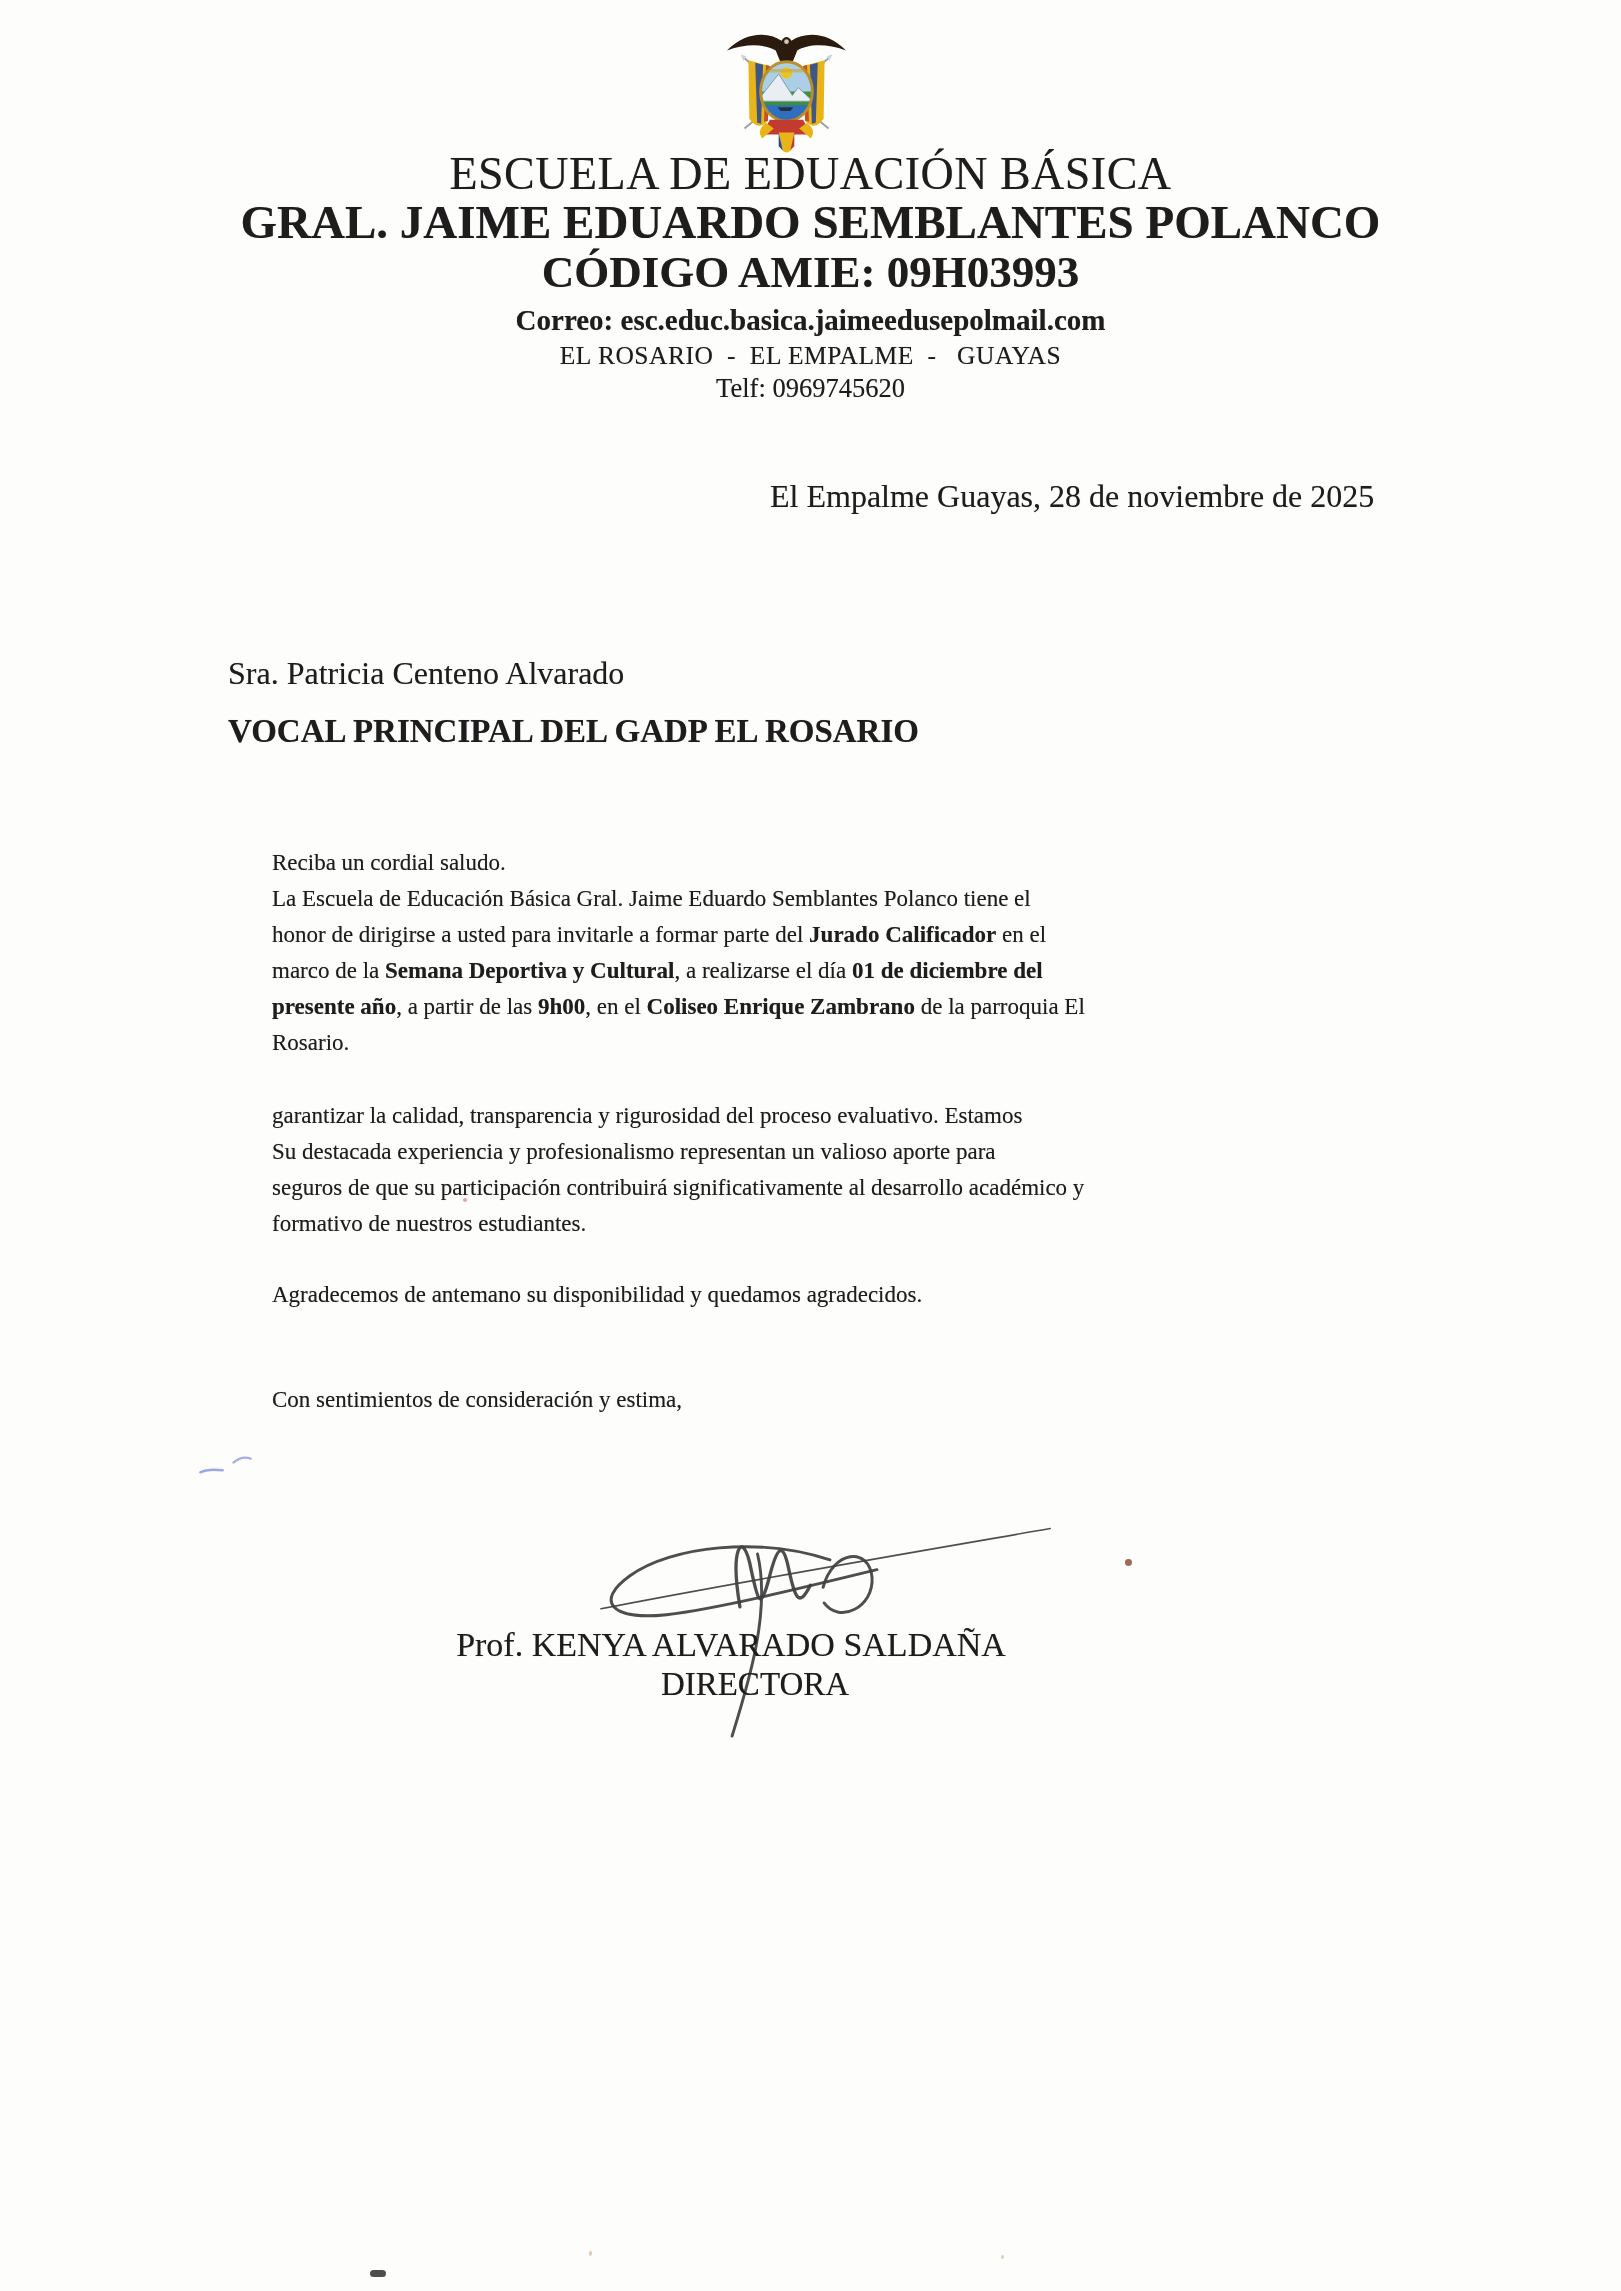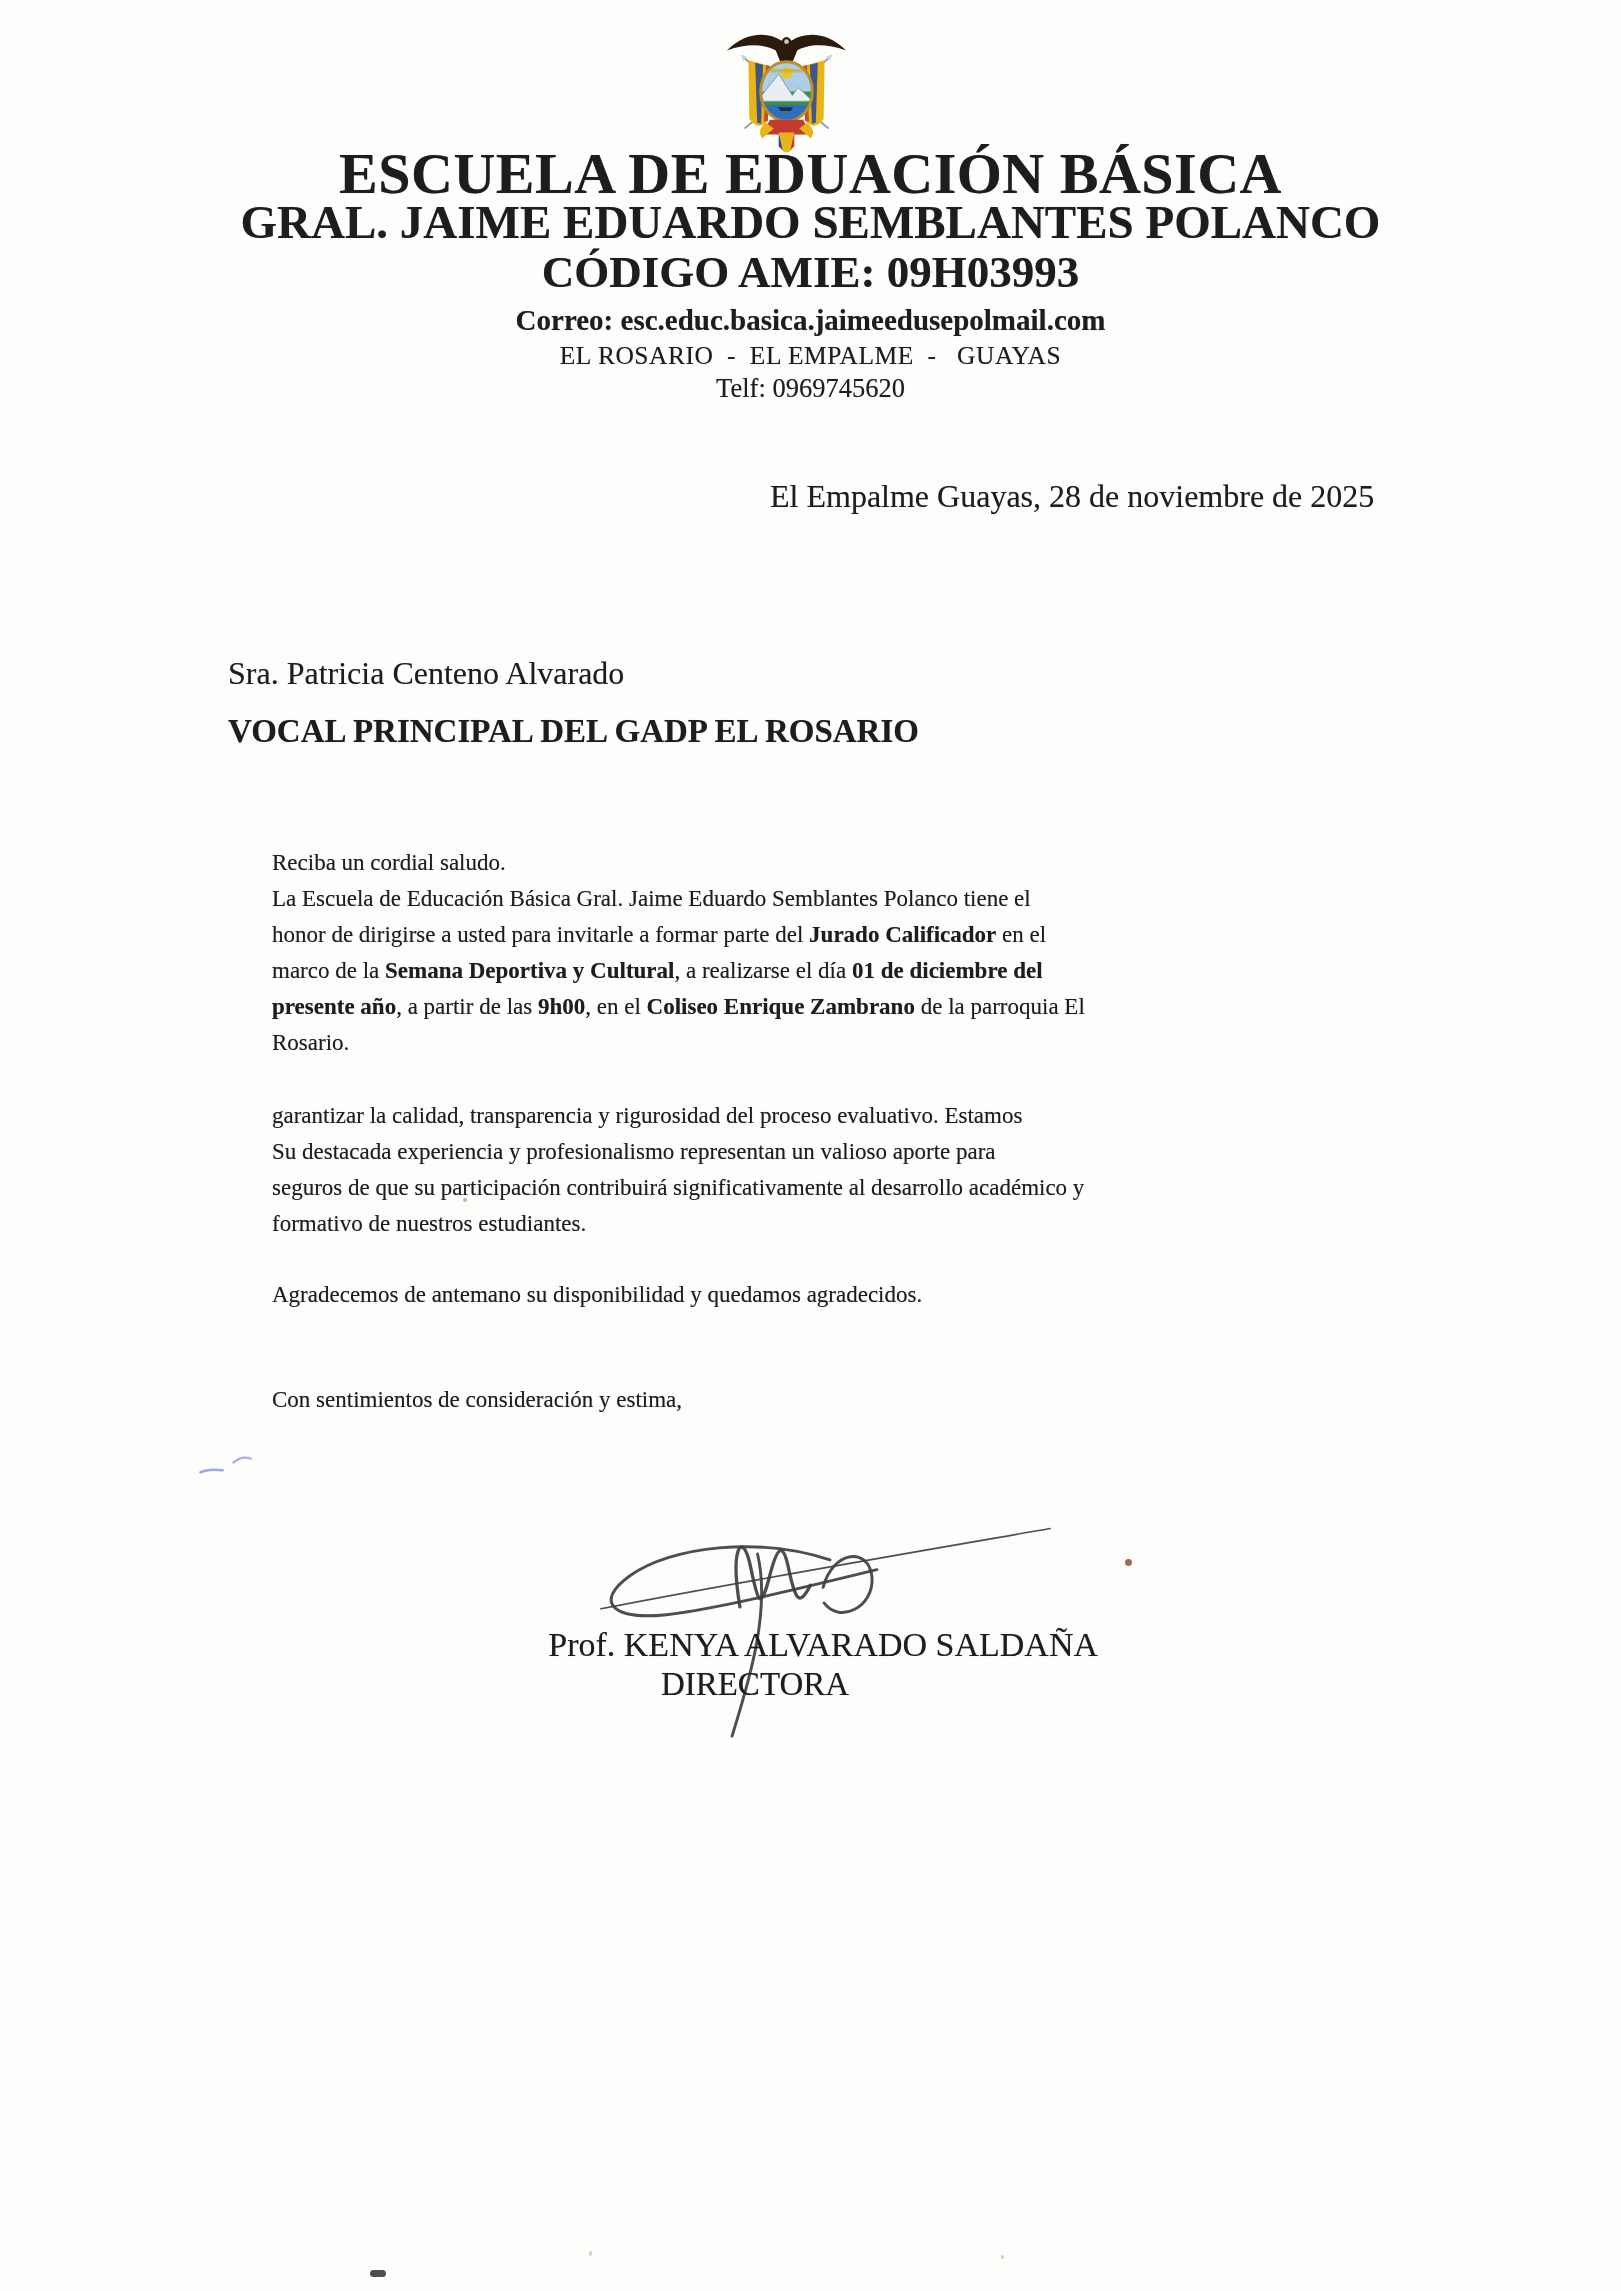--- a/index.html
+++ b/index.html
@@ -10,35 +10,35 @@
     position:relative; width:1621px; height:2292px; margin:0 auto;
     background:var(--paper);
     font-family:"Liberation Serif","DejaVu Serif",serif;
     color:var(--ink); overflow:hidden;
   }
   .abs{position:absolute;}
   .soft{text-shadow:0 0 0.7px rgba(30,28,28,.45);}
   
   .crest{left:723px; top:25.5px; width:127px; height:131px;}
   .hdr{left:0; right:0; top:149px; text-align:center;}
-  .hdr-l1{font-size:58px; line-height:49px; font-weight:bold; letter-spacing:0.5px;}
+  .hdr-l1{font-size:46px; line-height:49px; font-weight:normal; letter-spacing:0.5px;}
   .hdr-l2{font-size:47px; line-height:49px; font-weight:bold;}
   .hdr-l3{font-size:45px; line-height:51px; font-weight:bold;}
   .hdr-mail{font-size:29px; line-height:35px; font-weight:bold; margin-top:5px;}
   .hdr-loc{font-size:25.5px; line-height:35px; white-space:pre; letter-spacing:0.5px;}
   .hdr-tel{font-size:26.5px; line-height:31px;}
   
   .dateline{left:770px; top:478px; font-size:32px;}
   .recipient-name{left:228px; top:655px; font-size:32px; line-height:37px;}
   .recipient-title{left:228px; top:712px; font-size:33px; line-height:39px; font-weight:bold;}
   .para{left:228px; width:1157px; font-size:23px; line-height:36px;margin-left:44px;}
   .p1{top:845px;} .p2{top:1098px;} .p3{top:1277px;} .closing{top:1382px;}
   .sig-script{left:583px; top:1509px; width:490px; height:230px;}
   .sig{fill:none; stroke:var(--signature-ink); stroke-linecap:round; opacity:.92;}
-  .sig-name{left:412px; top:1625px; width:686px; text-align:right; font-size:34px; line-height:39px;}
+  .sig-name{left:388px; top:1625px; width:686px; text-align:center; font-size:34px; line-height:39px;}
   .sig-role{left:412px; top:1666px; width:686px; text-align:center; font-size:33px; line-height:37px; font-weight:normal;}
   
   .pen-mark{left:196px; top:1449px; width:65px; height:33px;}
   .speck{border-radius:50%;}
   .speck-a{left:1125px; top:1559px; width:6.9px; height:6.9px; background:#7a3b22; opacity:.75;}
   .speck-b{left:463px; top:1198px; width:3.9px; height:3.9px; background:#d06a6a; opacity:.6;}
   .speck-c{left:370px; top:2270px; width:15.7px; height:6.9px; background:#2f2f2f; opacity:.85; border-radius:3.9px;}
   .speck-d{left:589px; top:2251px; width:2.9px; height:4.9px; background:#c8a06a; opacity:.55;}
   .speck-e{left:1001px; top:2255px; width:2.9px; height:3.9px; background:#c8a06a; opacity:.5;}
 </style>

